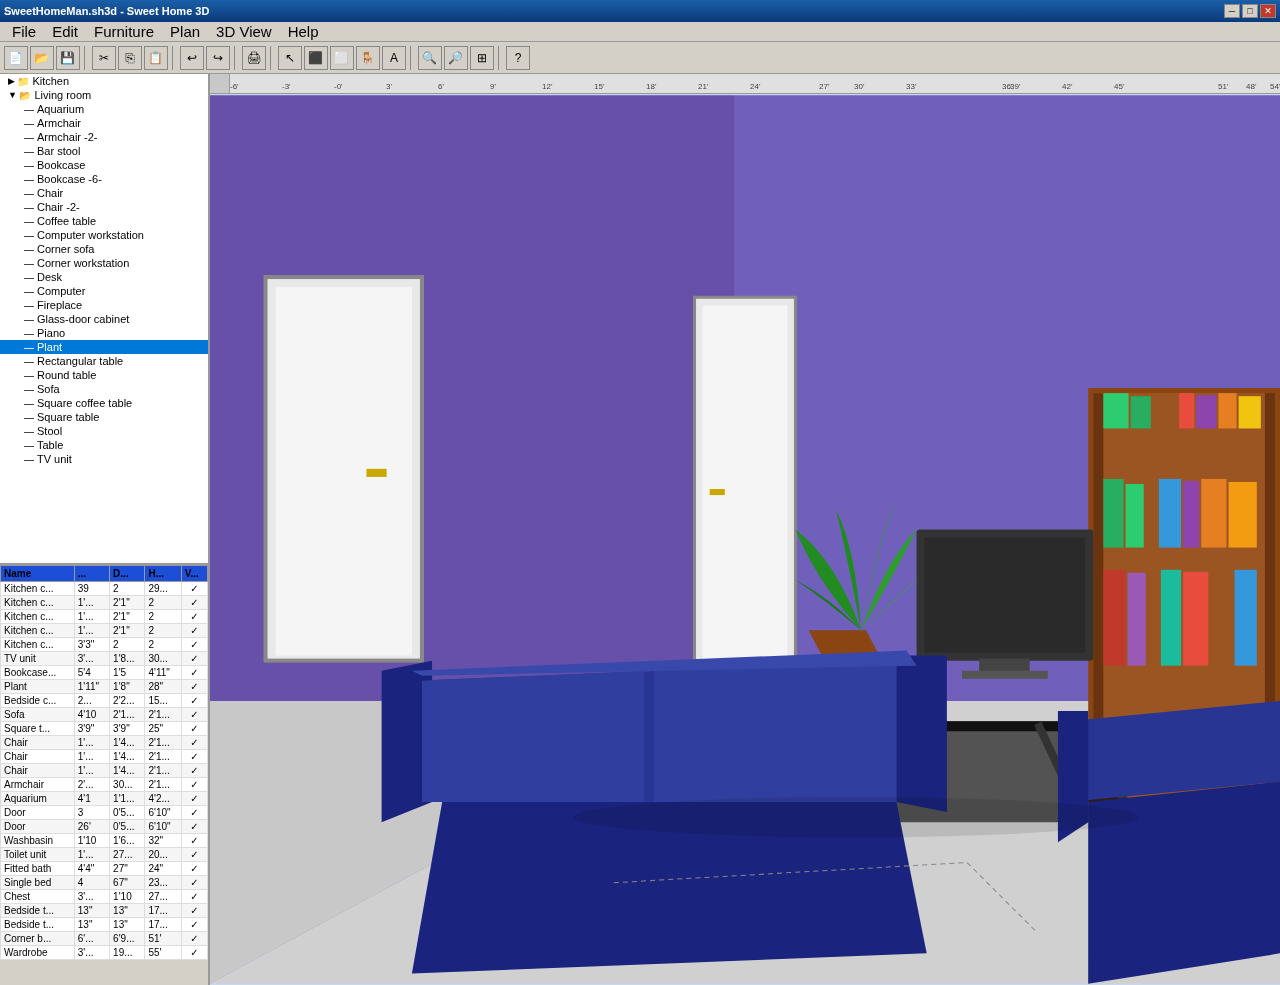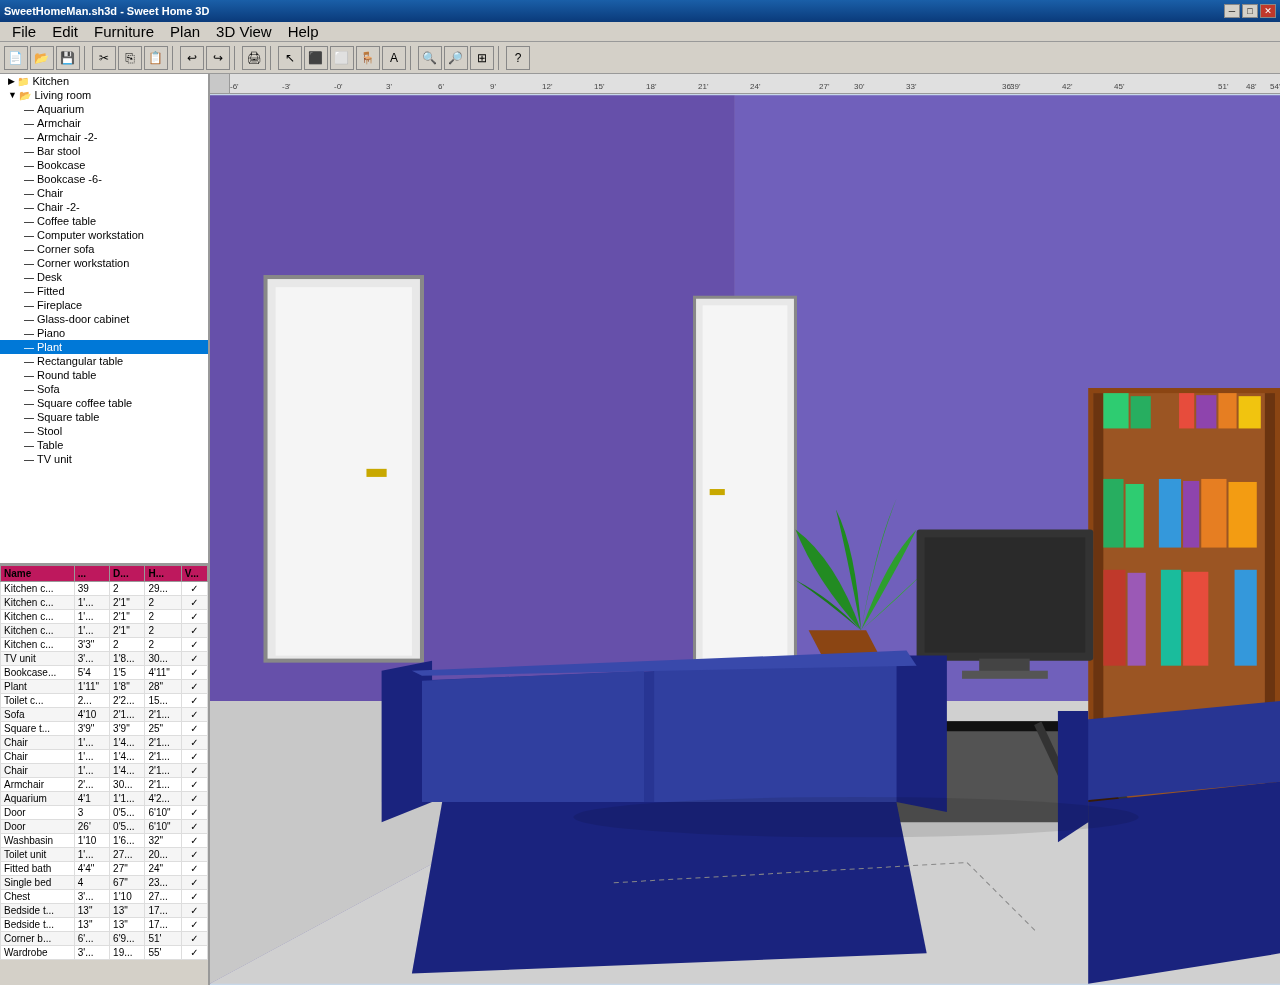--- a/index.html
+++ b/index.html
@@ -99,21 +99,21 @@
       background: #d4d0c8;
       overflow-y: auto;
     }
     #props-table {
       width: 100%;
       border-collapse: collapse;
       font-size: 10px;
       background: white;
     }
     #props-table th {
-      background: #be185d;
+      background: #1d4ed8;
       border: 1px solid #999;
       padding: 2px 3px;
       text-align: left;
       font-weight: bold;
       position: sticky;
       top: 0;
     }
     #props-table td {
       border: 1px solid #ddd;
       padding: 1px 3px;
@@ -310,21 +310,21 @@
         <span>Corner workstation</span>
       </div>
       <div class="tree-item">
         <span class="indent" style="width:20px"></span>
         <span class="icon">—</span>
         <span>Desk</span>
       </div>
       <div class="tree-item">
         <span class="indent" style="width:20px"></span>
         <span class="icon">—</span>
-        <span>Fitted</span>
+        <span>Computer</span>
       </div>
       <div class="tree-item">
         <span class="indent" style="width:20px"></span>
         <span class="icon">—</span>
         <span>Fireplace</span>
       </div>
       <div class="tree-item">
         <span class="indent" style="width:20px"></span>
         <span class="icon">—</span>
         <span>Glass-door cabinet</span>
@@ -443,21 +443,21 @@
       <td class="check-col">✓</td>
     </tr>
             <tr>
       <td>Plant</td>
       <td>1'11"</td>
       <td>1'8"</td>
       <td>28"</td>
       <td class="check-col">✓</td>
     </tr>
             <tr>
-      <td>Toilet c...</td>
+      <td>Bedside c...</td>
       <td>2...</td>
       <td>2'2...</td>
       <td>15...</td>
       <td class="check-col">✓</td>
     </tr>
             <tr>
       <td>Sofa</td>
       <td>4'10</td>
       <td>2'1...</td>
       <td>2'1...</td>

